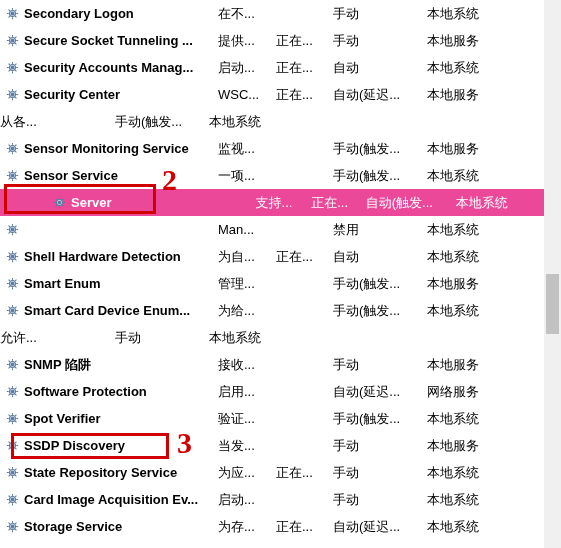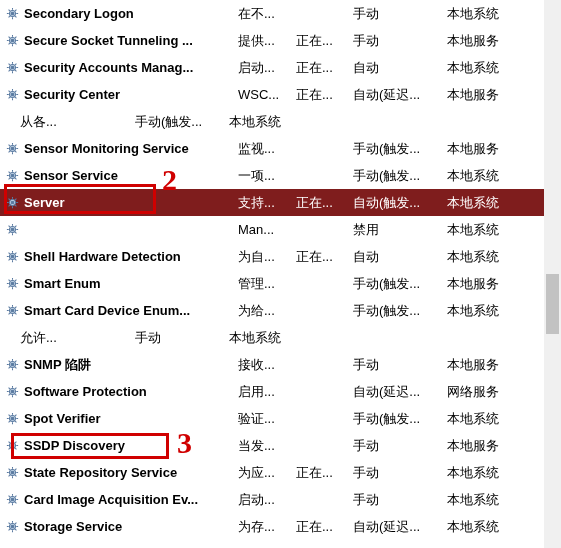--- a/index.html
+++ b/index.html
@@ -17,30 +17,31 @@
     width: 100%;
   }
   .row {
     display: flex;
     align-items: center;
     height: 27px;
     position: relative;
     white-space: nowrap;
   }
   .row.selected {
-    background: #7f1d1d;
+    background: #ec4899;
     color: #fff;
+    padding-left: 47px;
   }
   .cell {
     overflow: hidden;
     text-overflow: ellipsis;
     padding: 0 4px 0 0;
   }
   .c-name { width: 218px; display:flex; align-items:center; gap:4px; padding-left:4px;font-weight:bold;}
-  .c-desc { width: 58px; margin-left: 20px; }
+  .c-desc { width: 58px; }
   .c-status { width: 57px; }
   .c-startup { width: 94px; }
   .c-logon { width: 110px; }
   .gear-icon {
     width: 16px; height:16px;
     display:inline-flex; align-items:center; justify-content:center;
     flex-shrink:0;
   }
   .gear-icon svg { width:15px; height:15px; }
   .name-text { overflow:hidden; text-overflow:ellipsis; flex:1; }

